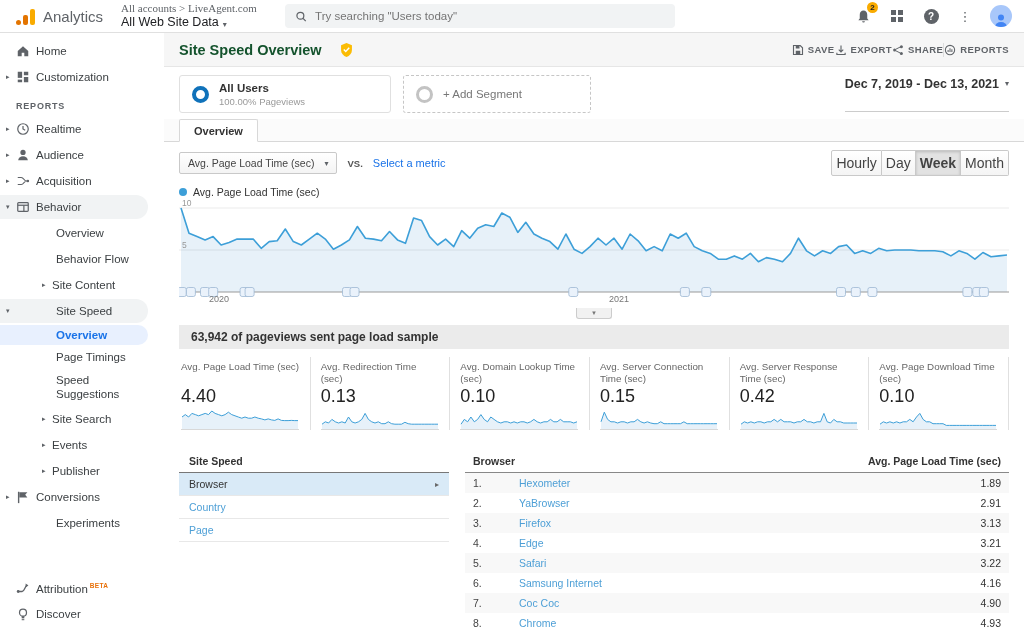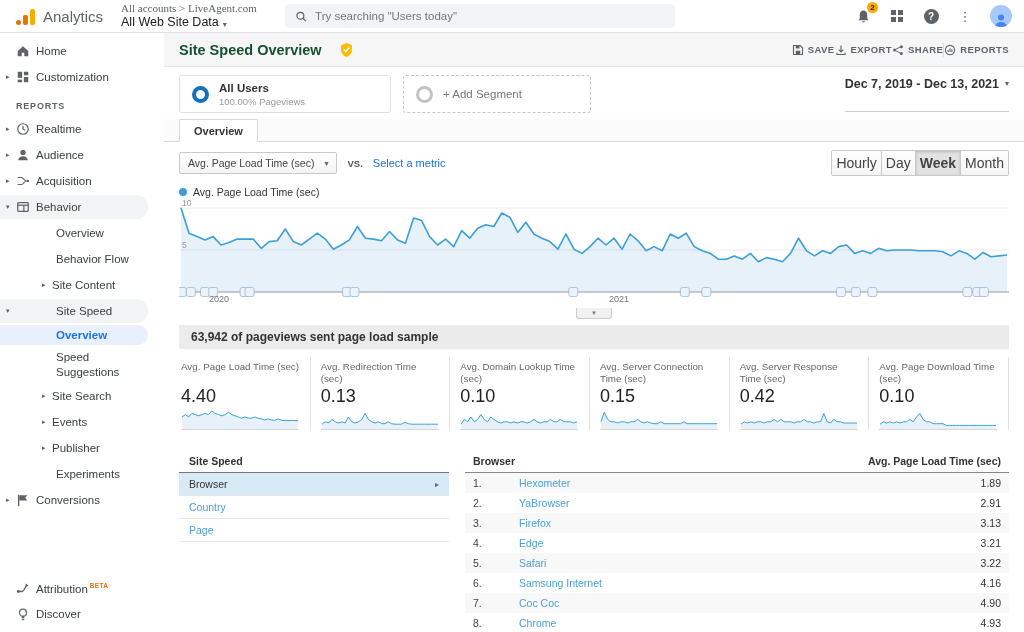--- a/index.html
+++ b/index.html
@@ -235,44 +235,47 @@
             <span class="lbl">Site Content</span>
           </div>
           <div class="side-item sub1 pill">
             <span class="exp">▾</span>
             <span class="lbl">Site Speed</span>
           </div>
           <div class="side-item sub2 selected">
             <span class="lbl">Overview</span>
           </div>
           <div class="side-item sub2">
+            <span class="lbl">Page Timings</span>
+          </div>
+          <div class="side-item sub2">
             <span class="lbl">Speed Suggestions</span>
           </div>
           <div class="side-item sub1 exp-item">
             <span class="exp">▸</span>
             <span class="lbl">Site Search</span>
           </div>
           <div class="side-item sub1 exp-item">
             <span class="exp">▸</span>
             <span class="lbl">Events</span>
           </div>
           <div class="side-item sub1 exp-item">
             <span class="exp">▸</span>
             <span class="lbl">Publisher</span>
+          </div>
+          <div class="side-item">
+            <span class="exp">▸</span>
+            <span class="ic"><svg class="" width="14" height="14" viewBox="0 0 16 16">
+                <path d="M3 2 V15" stroke="currentColor" stroke-width="1.6"></path>
+                <path d="M3.8 2.5 H13 L10.5 5.5 L13 8.5 H3.8 Z" fill="currentColor"></path>
+              </svg></span>
+            <span class="lbl">Conversions</span>
           </div>
           <div class="side-item sub1">
             <span class="lbl">Experiments</span>
-          </div>
-          <div class="side-item">
-            <span class="exp">▸</span>
-            <span class="ic"><svg class="" width="14" height="14" viewBox="0 0 16 16">
-                <path d="M3 2 V15" stroke="currentColor" stroke-width="1.6"></path>
-                <path d="M3.8 2.5 H13 L10.5 5.5 L13 8.5 H3.8 Z" fill="currentColor"></path>
-              </svg></span>
-            <span class="lbl">Conversions</span>
           </div>
         </div>
       <div class="sidebar-bottom" id="sidebar-bottom">
           <div class="side-item">
             <span class="ic"><svg class="" width="14" height="14" viewBox="0 0 16 16">
                 <path d="M2 12 H7 C10 12 10 5 13 5" stroke="currentColor" stroke-width="1.5" fill="none"></path>
                 <path d="M11 2.8 L14.2 5 L11 7.2 Z" fill="currentColor"></path>
                 <circle cx="2.5" cy="12" r="1.6" fill="currentColor"></circle>
               </svg></span>
             <span class="lbl">Attribution<span class="beta">BETA</span></span>

